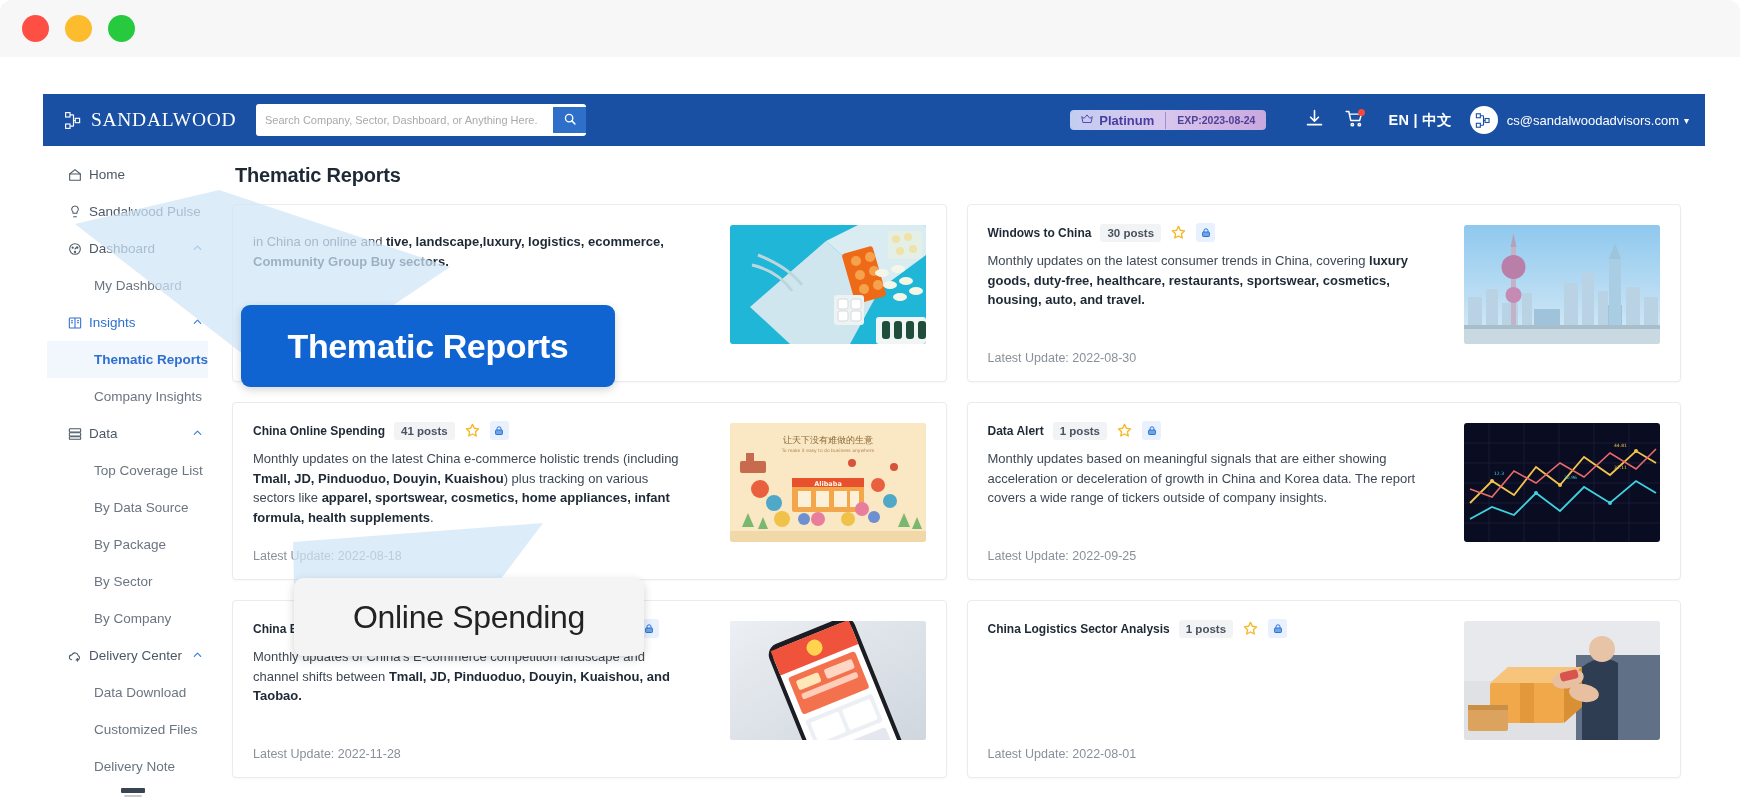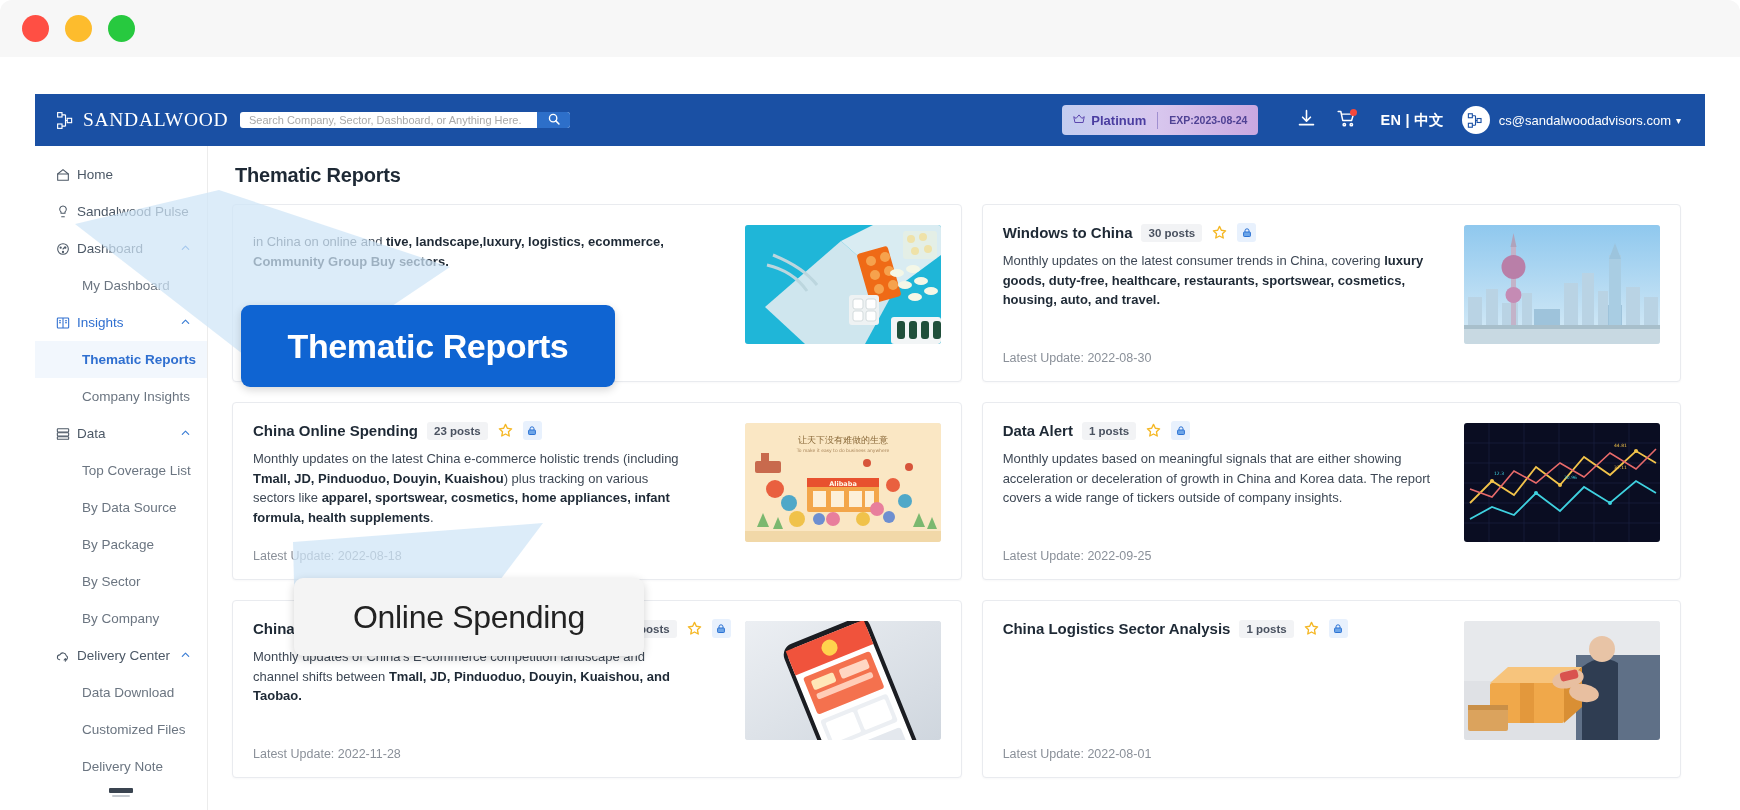--- a/index.html
+++ b/index.html
@@ -27,58 +27,58 @@
   
   #app-frame {
     position: absolute; left: 35px; top: 94px;
     width: 1670px; height: 716px;
     background: #ffffff;
     overflow: hidden;
   }
 
   
   #top-nav {
-    position: absolute; left: 0; top: 0;
+    position: absolute; left: 8px; top: 0;
     width: 1670px; height: 52px;
     background: #1a50a4;
-    display: flex; align-items: center;
+    display: flex; align-items: center; gap: 8px;
   }
   #brand {
     display: flex; align-items: center; gap: 7px;
     margin-left: 20px; width: 175px;
   }
   #brand-mark { width: 21px; height: 21px; flex: 0 0 21px; }
   #brand-name {
     color: #ffffff; font-family: "Liberation Serif", serif;
     font-size: 19.5px; letter-spacing: 0.7px; white-space: nowrap;
   }
   #search-wrap {
     margin-left: 10px; display: flex; align-items: center;
-    height: 16px; width: 330px;
+    height: 32px; width: 330px;
     background: #ffffff; border-radius: 3px; overflow: hidden;
   }
   #search-input {
     flex: 1; height: 26px; border: 0; outline: 0;
     font-family: "Liberation Sans", sans-serif; font-size: 11px;
     color: #333; padding: 0 9px; background: transparent;
   }
   #search-input::placeholder { color: #a9a9a9; }
   #search-button {
     width: 33px; height: 26px; background: #2d6fc9;
     border: 0; cursor: pointer;
     display: flex; align-items: center; justify-content: center;
   }
   #nav-right {
     margin-left: auto; display: flex; align-items: center;
     gap: 0px; padding-right: 24px;
   }
 
   
   #plan-badge {
-    display: flex; align-items: center; height: 30px;
+    display: flex; align-items: center; height: 20px;
     border-radius: 4px; overflow: hidden; cursor: pointer;
     background: linear-gradient(90deg, #c3cdf0 0%, #d8c7ee 48%, #c9a8e0 100%);
     margin-right: 28px;
   }
   #plan-name {
     display: flex; align-items: center; gap: 5px;
     padding: 0 11px 0 10px; color: #4a3da0;
     font-size: 13px; font-weight: bold; white-space: nowrap;
   }
   #plan-divider { width: 1px; height: 17px; background: #9f8fd0; }
@@ -110,21 +110,21 @@
     background: #ffffff; display: flex;
     align-items: center; justify-content: center;
   }
   #account-email {
     color: #ffffff; font-size: 13px; white-space: nowrap; text-align: center;
   }
   #account-caret { color: #ffffff; font-size: 10px; margin-left: -4px; }
 
   
   #sidebar {
-    position: absolute; left: 0; top: 52px;
+    position: absolute; left: 12px; top: 52px;
     width: 173px; height: 664px;
     background: #ffffff;
     border-right: 1px solid #ececec;
     padding-top: 10px;
   }
   .nav-row {
     display: flex; align-items: center; height: 37px;
     padding-left: 20px; cursor: pointer; position: relative;
     color: #4c5866; font-size: 13.5px;
   }
@@ -172,21 +172,21 @@
     display: flex; gap: 14px; position: relative;
     box-shadow: 0 1px 2px rgba(30,40,60,.03);
     cursor: pointer;
   }
   .card-body { flex: 1; min-width: 0; display: flex; flex-direction: column; }
   .card-head {
     display: flex; align-items: center; gap: 9px;
     margin-bottom: 9px; flex-wrap: nowrap;
   }
   .card-title {
-    font-size: 15px; font-weight: bold; color: #1e2935;
+    font-size: 12px; font-weight: bold; color: #1e2935;
     white-space: nowrap;
   }
   .post-count {
     background: #f2f3f5; color: #4a5260; border-radius: 3px;
     font-size: 11.5px; font-weight: bold; padding: 3px 7px;
     white-space: nowrap;
   }
   .star-icon { flex: 0 0 auto; display: flex; }
   .lock-icon {
     flex: 0 0 auto; width: 19px; height: 19px;
@@ -567,21 +567,21 @@
               <path d="M49.5 8 l3 14 h-6 z" fill="#b0a3bb"></path>
               <rect x="0" y="100" width="196" height="19" fill="#c8d9e2"></rect>
               <rect x="0" y="100" width="196" height="4" fill="#a8bfcb"></rect>
             </svg>
           </div>
         </div>
         <div class="report-card">
           <div class="card-body">
             <div class="card-head">
               <span class="card-title">China Online Spending</span>
-              <span class="post-count">23 posts</span>
+              <span class="post-count">41 posts</span>
               <span class="star-icon">
                 <svg viewBox="0 0 24 24" width="17" height="17">
                   <path d="M12 3.3l2.6 5.5 6 .8-4.4 4.2 1.1 6-5.3-2.9L6.7 19.8l1.1-6L3.4 9.6l6-.8z" fill="#ffffff" stroke="#f5b723" stroke-width="1.9" stroke-linejoin="round"></path>
                 </svg>
               </span>
               <span class="lock-icon">
                 <svg viewBox="0 0 24 24" width="12" height="12">
                   <g fill="none" stroke="#2b72d4" stroke-width="2">
                     <path d="M8 10V7.6a4 4 0 0 1 8 0V10"></path>
                     <rect x="5.2" y="10" width="13.6" height="9" rx="1.3" fill="#6ea6e8" stroke="#2b72d4"></rect>

